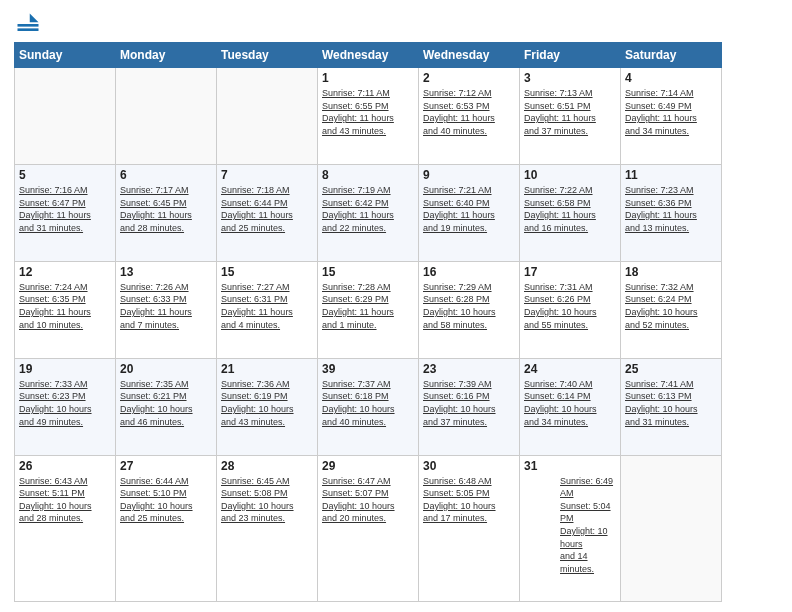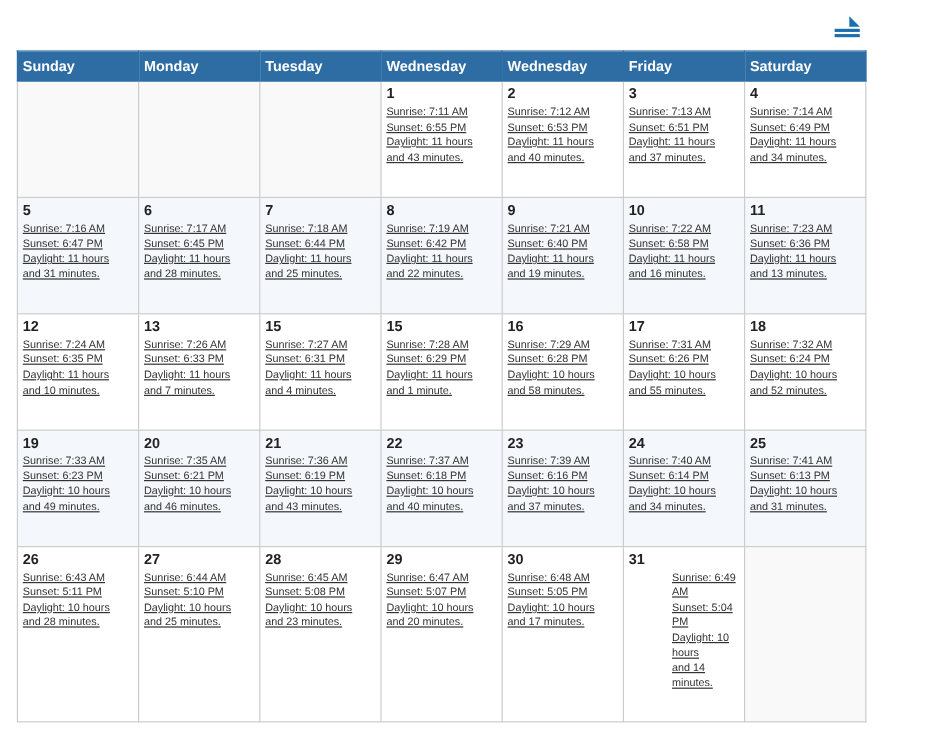--- a/index.html
+++ b/index.html
@@ -9,21 +9,20 @@
       width: 792px;
       height: 612px;
       overflow: hidden;
     }
     .page {
       width: 736px;
       height: 612px;
       display: flex;
       flex-direction: column;
       padding: 10px 14px 10px 14px;
-      align-items: flex-end;
     }
     .header {
       display: flex;
       align-items: flex-start;
       justify-content: space-between;
       margin-bottom: 4px;
     }
     .logo {
       display: flex;
       align-items: center;
@@ -286,21 +285,21 @@
 and 46 minutes.</div>
           </td>
           <td>
             <span class="day-num">21</span>
             <div class="day-info" style="white-space: pre-line;">Sunrise: 7:36 AM
 Sunset: 6:19 PM
 Daylight: 10 hours
 and 43 minutes.</div>
           </td>
           <td>
-            <span class="day-num">22</span>
+            <span class="day-num">39</span>
             <div class="day-info" style="white-space: pre-line;">Sunrise: 7:37 AM
 Sunset: 6:18 PM
 Daylight: 10 hours
 and 40 minutes.</div>
           </td>
           <td>
             <span class="day-num">23</span>
             <div class="day-info" style="white-space: pre-line;">Sunrise: 7:39 AM
 Sunset: 6:16 PM
 Daylight: 10 hours

